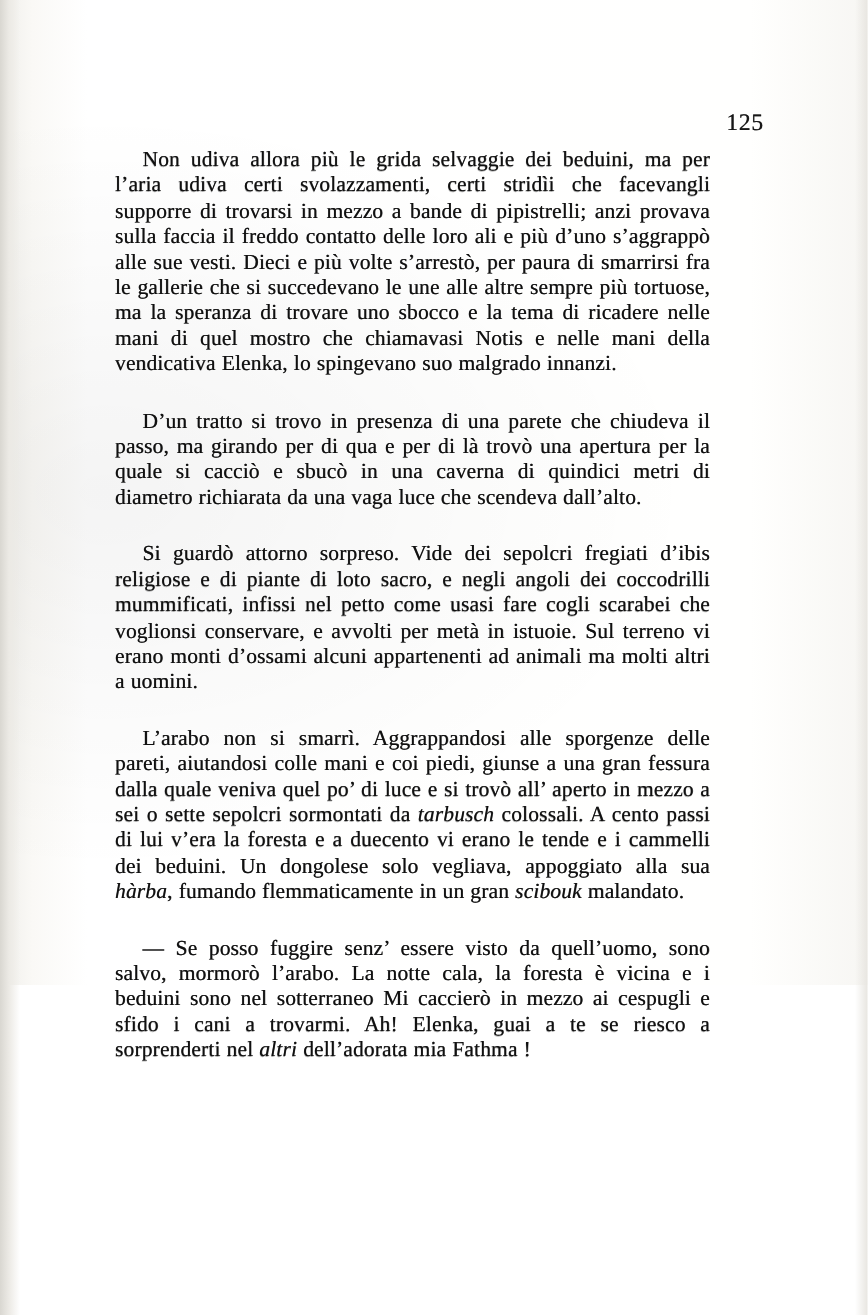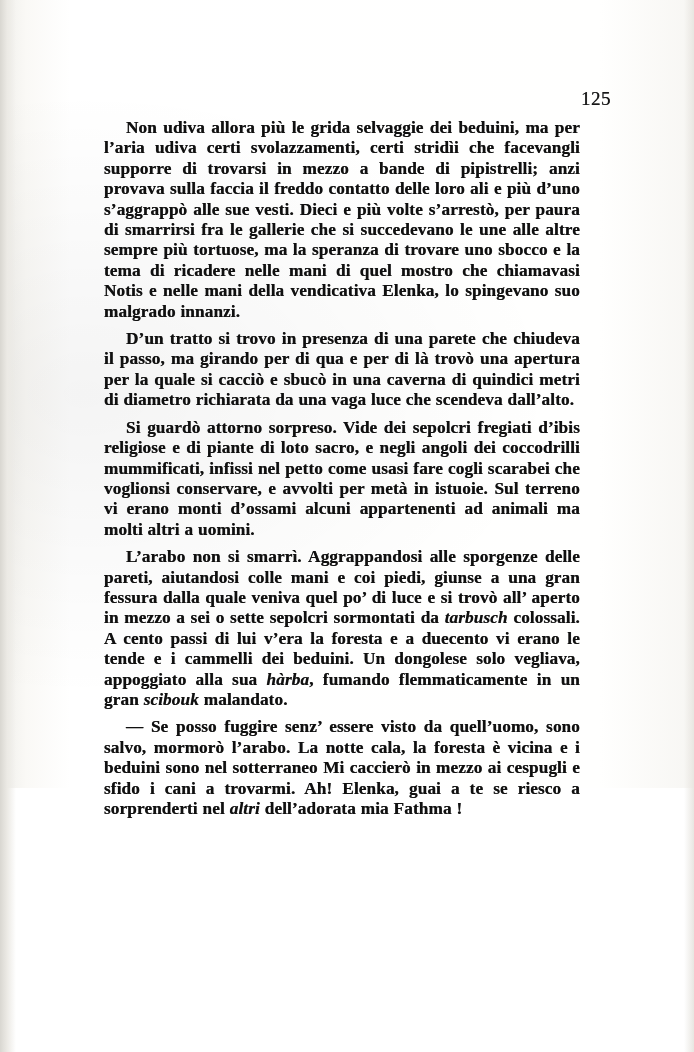--- a/index.html
+++ b/index.html
@@ -45,40 +45,39 @@
     right: 83px;
     top: 88px;
     font-size: 19px;
     letter-spacing: 0.5px;
     color: #171717;
     font-family: "Liberation Serif", serif;
   }
 
   .textblock {
     position: absolute;
-    left: 104px;
+    left: 92px;
     top: 118px;
     width: 476px;
-    font-weight: bold;
   }
 
   p {
     margin: 0 0 0.5px 0;
     font-size: 17.2px;
     line-height: 20.4px;
     color: #101010;
     text-align: justify;
     text-justify: inter-word;
     text-indent: 22px;
     letter-spacing: 0.12px;
     word-spacing: 0.4px;
     -webkit-font-smoothing: none;
   }
   p.para-gap {
-    margin-top: 7px;
+    margin-top: 25px;
   }
   i {
     font-style: italic;
   }
   
   .textblock, .folio {
     text-shadow: 0.25px 0 0 rgba(0,0,0,0.55), -0.2px 0.2px 0 rgba(0,0,0,0.30);
   }
 </style>
 </head>

